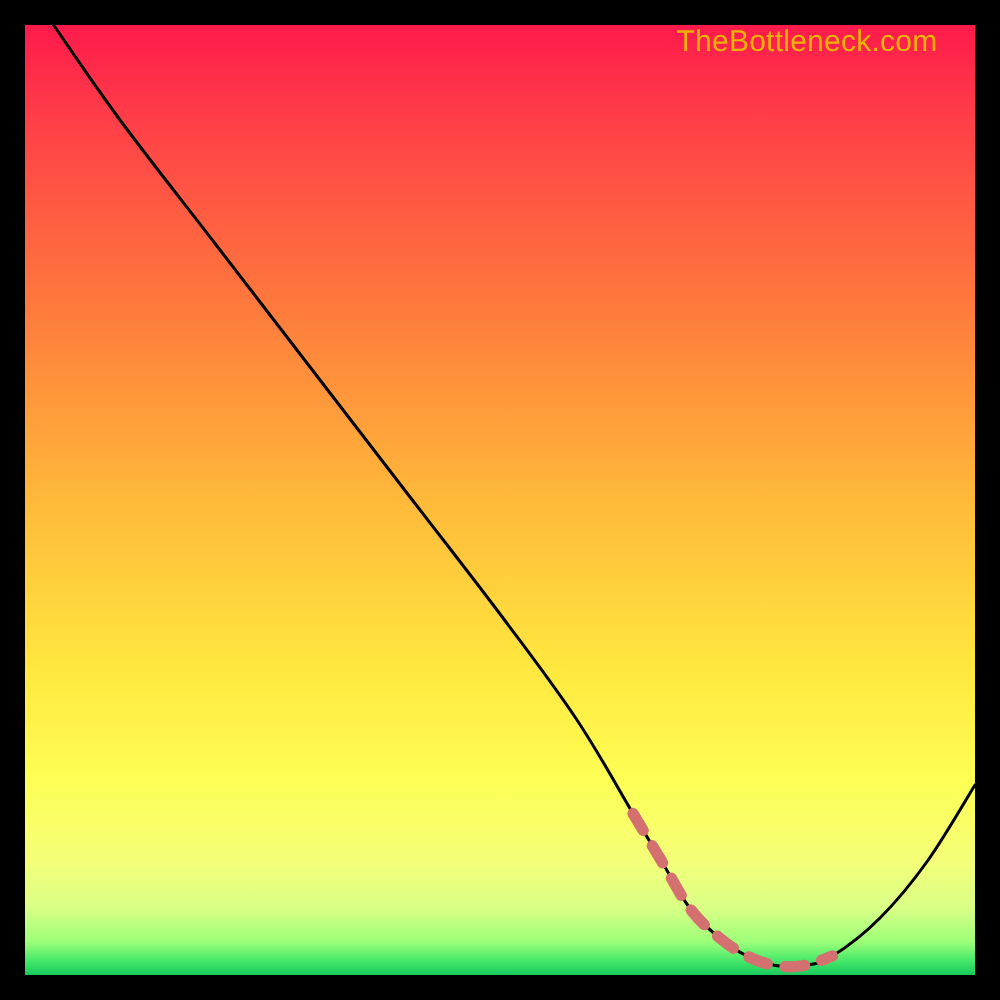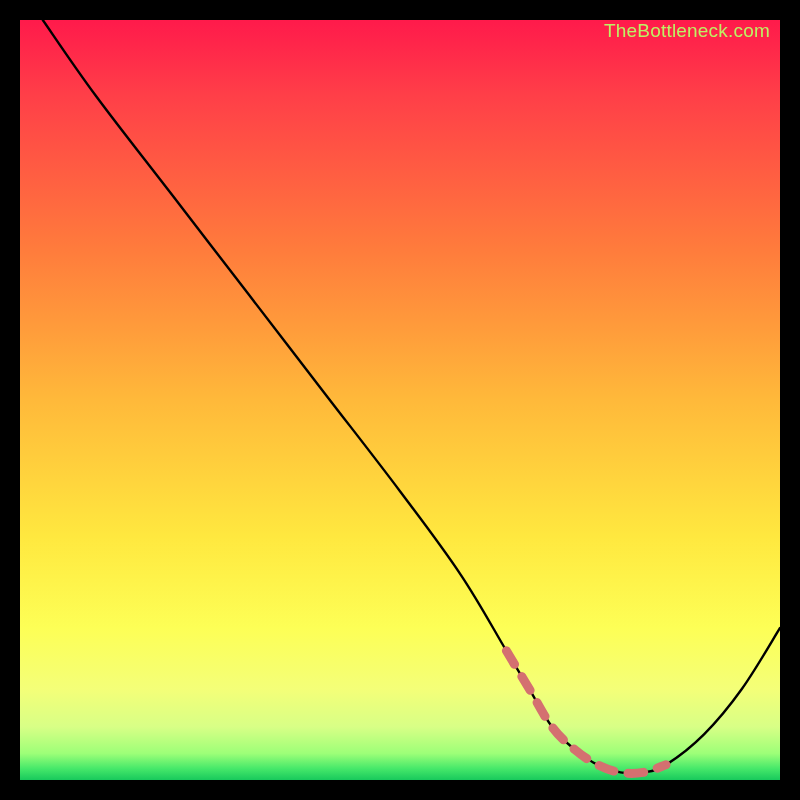--- a/index.html
+++ b/index.html
@@ -15,23 +15,23 @@
     position: absolute;
     left: 20px;
     top: 20px;
     width: 760px;
     height: 760px;
     background: #000;
   }
   .watermark {
     position: absolute;
     top: 0px;
-    right: 10px;
-    color: #bef264;
-    font-size: 19px;
+    right: 30px;
+    color: #eab308;
+    font-size: 24px;
     font-weight: 500;
     letter-spacing: 0.2px;
     z-index: 5;
   }
   svg {
     display: block;
   }
 </style>
 </head>
 <body>

